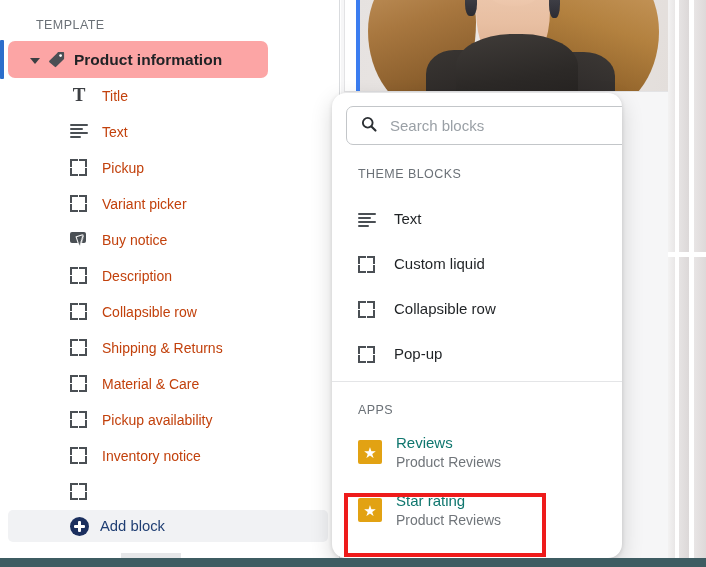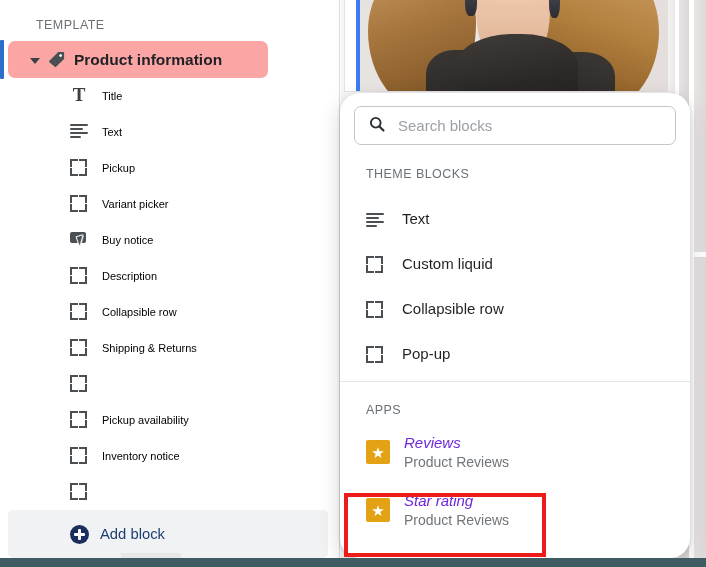--- a/index.html
+++ b/index.html
@@ -113,22 +113,22 @@
     padding-left: 70px;
   }
   .row.child .ico {
     width: 20px;
     height: 20px;
     flex: 0 0 auto;
     margin-right: 12px;
     position: relative;
   }
   .row.child .label {
-    font-size: 11px;
-    color: #000000;
+    font-size: 14px;
+    color: #c2410c;
     white-space: nowrap;
   }
 
   
   .ico-frame {
     width: 17px;
     height: 17px;
     position: relative;
     margin-top: 1px;
   }
@@ -204,21 +204,21 @@
 
   
   .ico-tag { display:block; }
 
   
   .row.addblock {
     background: #f1f2f4;
     margin: 0 10px 0 8px;
     border-radius: 5px;
     width: 320px;
-    height: 48px;
+    height: 32px;
     padding-left: 62px;
   }
   .row.addblock .label {
     font-size: 14.8px;
     color: #1f3e73;
   }
   .ico-plus {
     width: 19px;
     height: 19px;
     border-radius: 50%;
@@ -362,28 +362,27 @@
     width: 38px;
     height: 5px;
     background: #ffffff;
   }
 
   
   #popover {
     position: absolute;
     left: 332px;
     top: 93px;
-    width: 350px;
+    width: 290px;
     height: 465px;
     background: #ffffff;
-    border-radius: 20px;
+    border-radius: 14px;
     box-shadow: 0 1px 4px rgba(0,0,0,.13), 0 8px 22px rgba(0,0,0,.16);
     overflow: hidden;
     z-index: 20;
-    margin-left: 8px;
   }
   #search-wrap {
     position: absolute;
     left: 14px;
     top: 13px;
     width: 322px;
     height: 39px;
   }
   #search-box {
     width: 100%;
@@ -457,21 +456,21 @@
     flex: 0 0 auto;
     margin-right: 14px;
     display: flex;
     align-items: center;
     justify-content: center;
     color: #ffffff;
     font-size: 15px;
     line-height: 1;
   }
   .app-text { display: flex; flex-direction: column; justify-content: center; }
-  .app-title { font-size: 15px; color: #6d28d9; line-height: 19px; font-style: italic; }
+  .app-title { font-size: 15px; color: #0f766e; line-height: 19px; }
   .app-sub { font-size: 14px; color: #70757a; line-height: 20px; }
 
   
   #pop-scrollbar-track {
     position: absolute;
     right: 3px;
     top: 6px;
     width: 7px;
     height: 453px;
     background: transparent;
@@ -661,20 +660,21 @@
 
       <div class="row child">
         <div class="ico">
           <div class="ico-frame">
               <i class="tl"></i>
               <i class="tr"></i>
               <i class="bl"></i>
               <i class="br"></i>
             </div>
         </div>
+        <div class="label">Material &amp; Care</div>
       </div>
 
       <div class="row child">
         <div class="ico">
           <div class="ico-frame">
               <i class="tl"></i>
               <i class="tr"></i>
               <i class="bl"></i>
               <i class="br"></i>
             </div>

